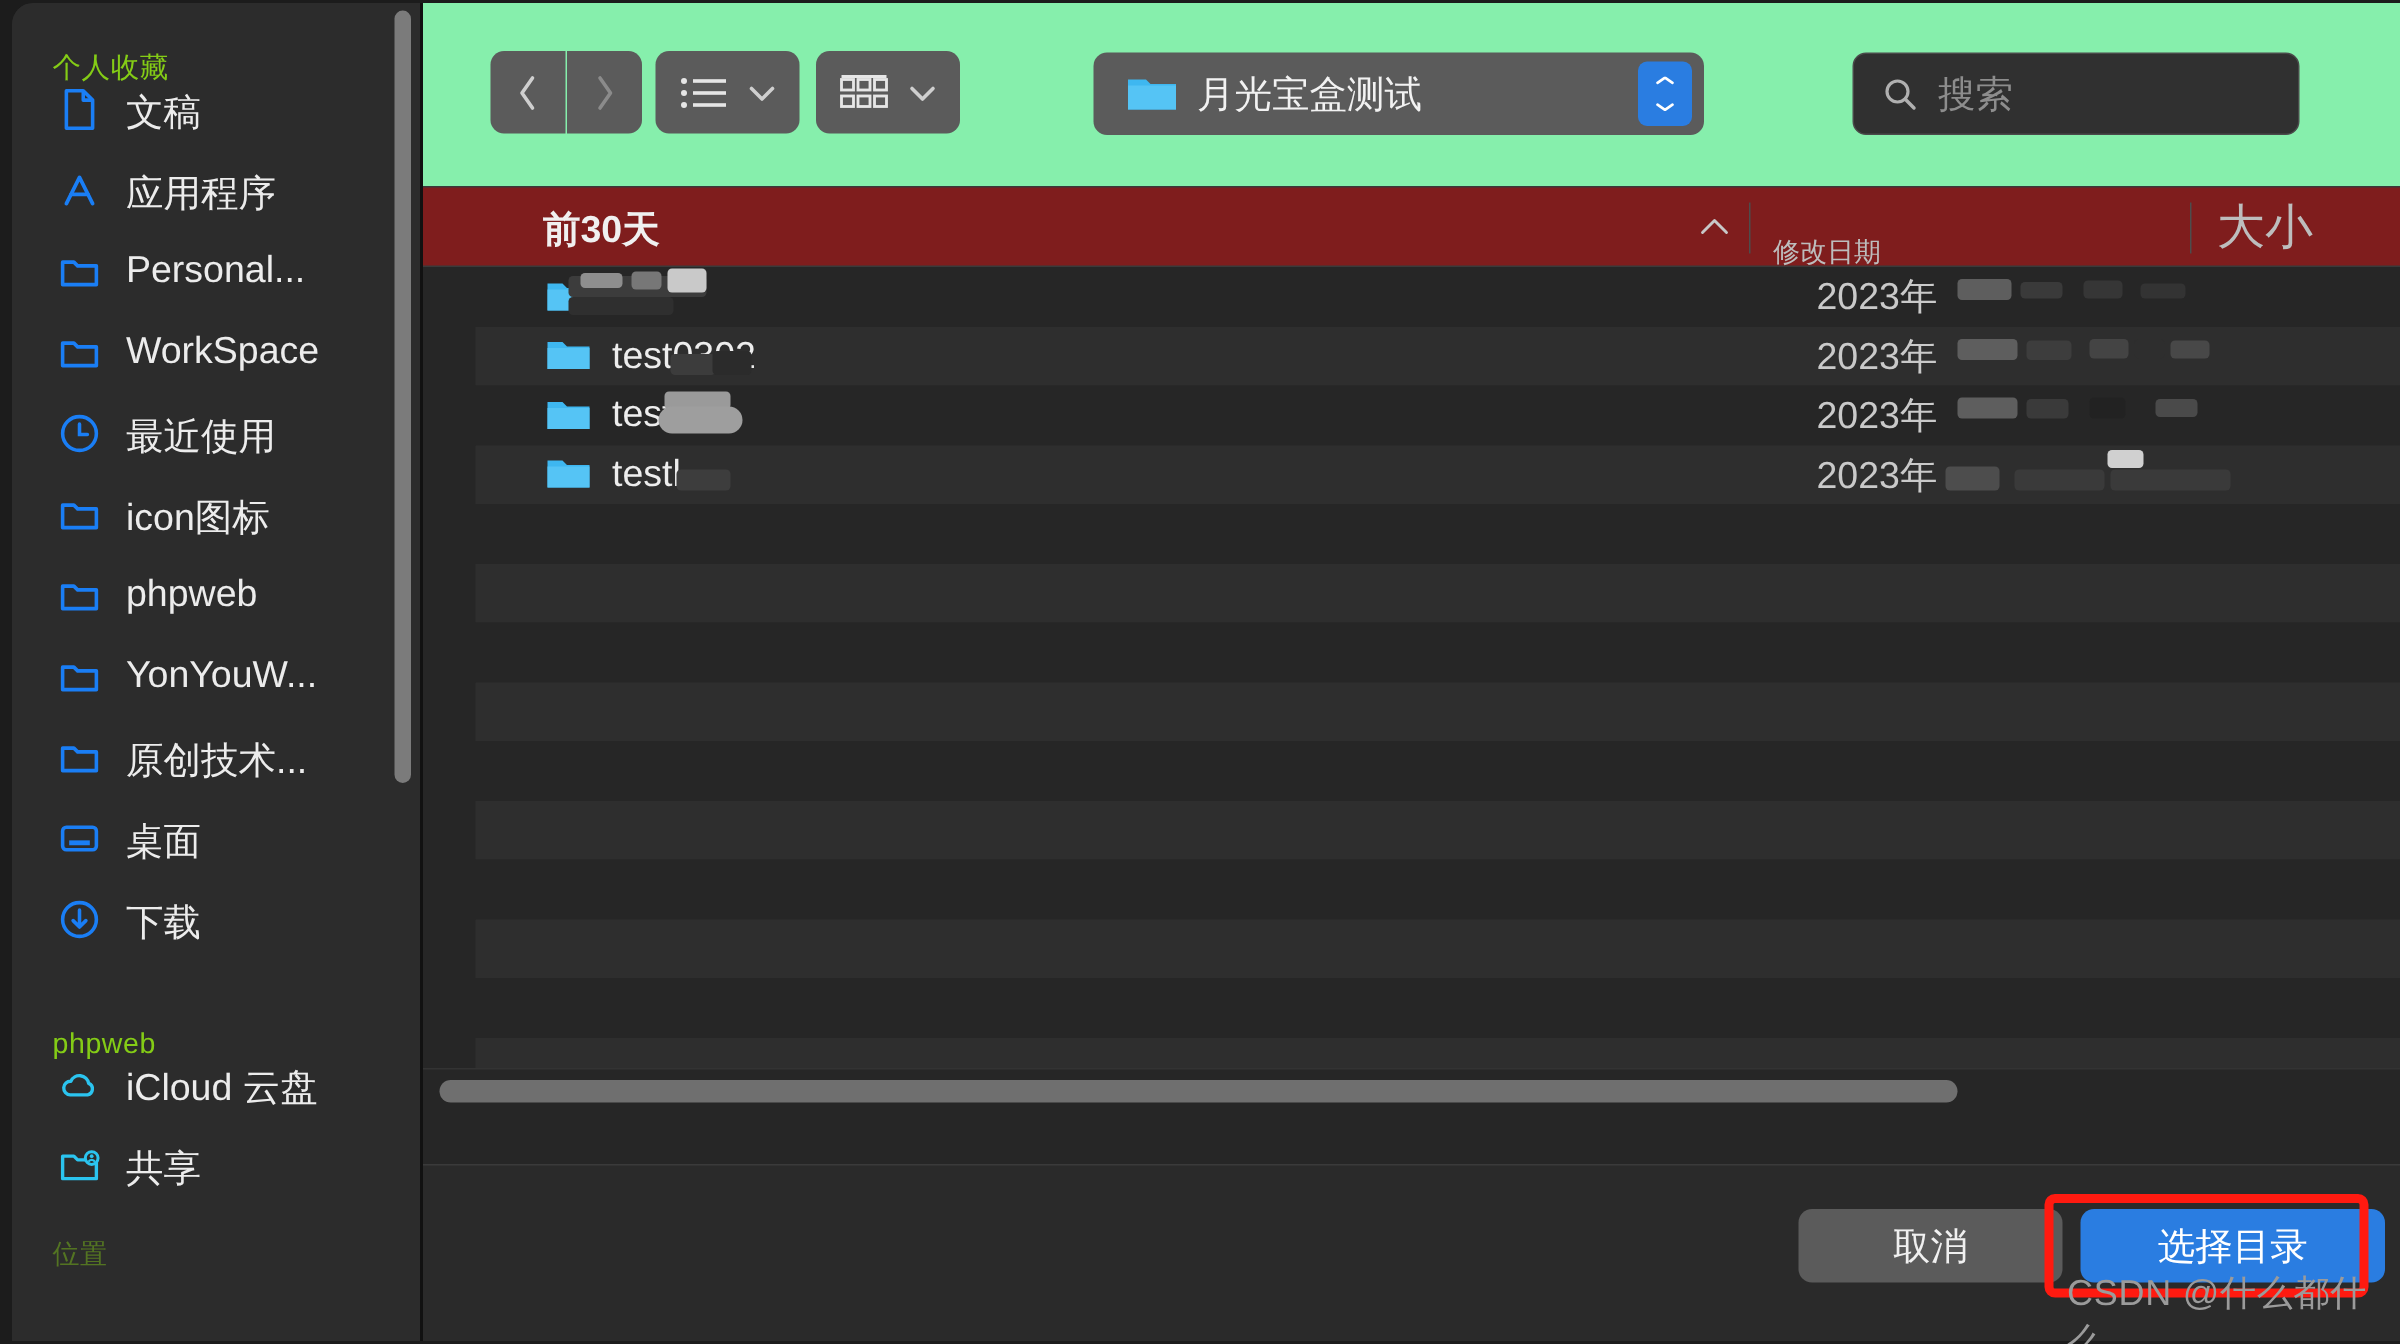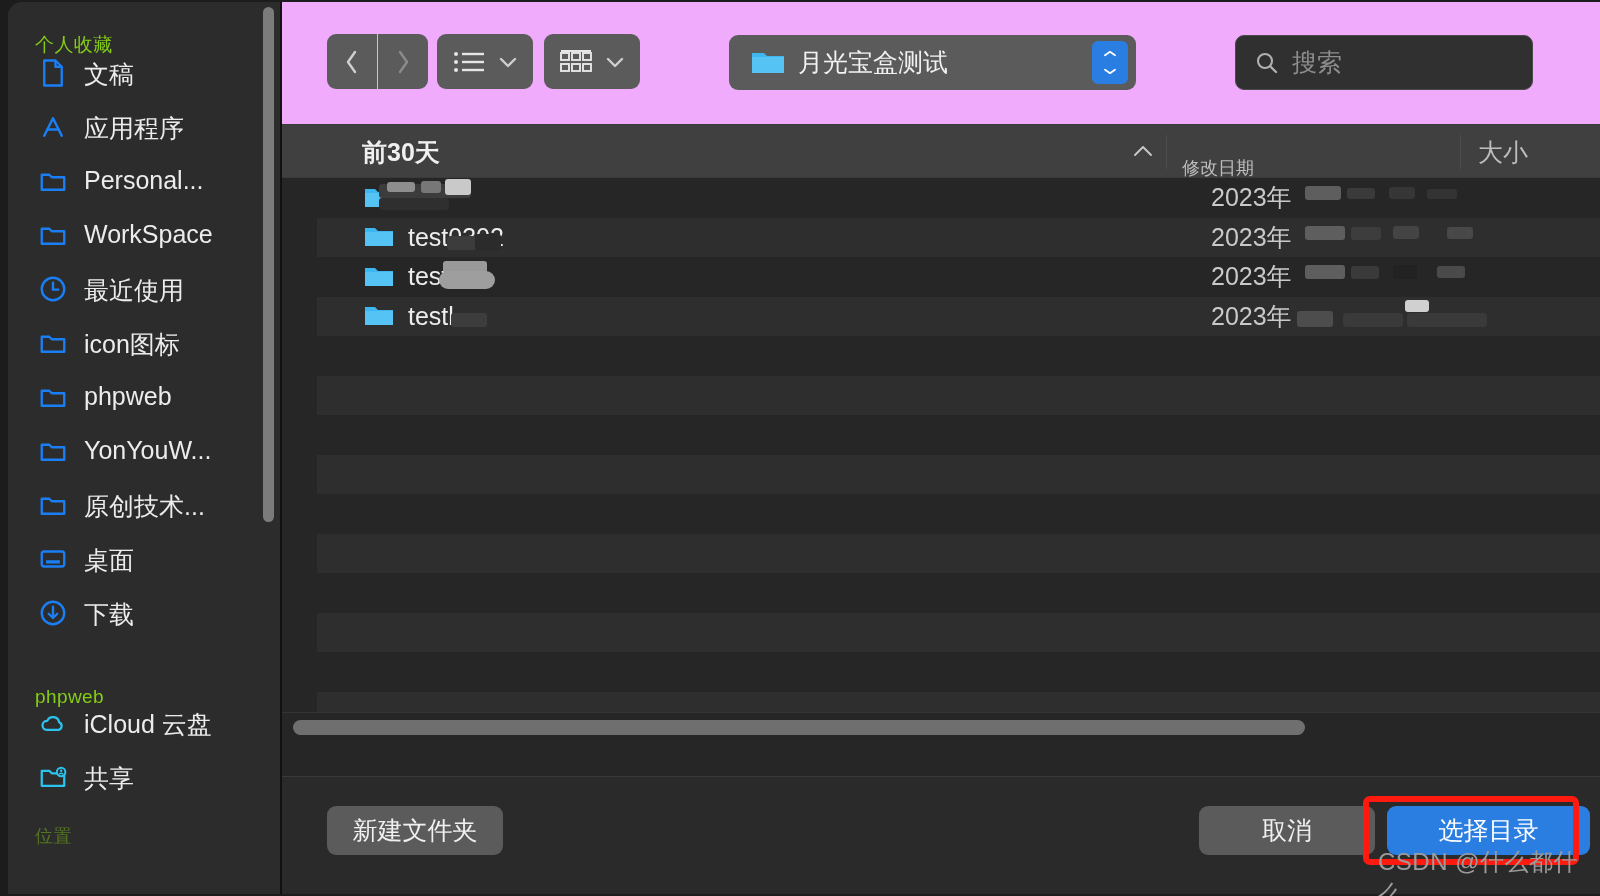--- a/index.html
+++ b/index.html
@@ -49,21 +49,21 @@
     background:#111;
   }
 
   
   .main{
     position:absolute; left:274px; top:0; right:0; bottom:0;
     background:#262626;
   }
 
   
-  .toolbar{ position:relative; height:122px; background:#f0abfc; }
+  .toolbar{ position:relative; height:122px; background:#86efac; }
   .tb-btn{
     position:absolute; background:#5b5b5b; border-radius:9px;
     display:flex; align-items:center; justify-content:center;
     cursor:default;
   }
   .nav-back{ left:45px;  top:32px; width:50px; height:55px;
              border-top-right-radius:0; border-bottom-right-radius:0; }
   .nav-fwd { left:96px;  top:32px; width:50px; height:55px;
              border-top-left-radius:0; border-bottom-left-radius:0; }
   .view-list{ left:155px; top:32px; width:96px; height:55px; }
@@ -88,40 +88,40 @@
 
   .search-box{
     position:absolute; left:953px; top:33px; width:298px; height:55px;
     background:#303030; border:1.5px solid #4a4a4a; border-radius:9px;
     display:flex; align-items:center; padding-left:18px; gap:12px;
   }
   .search-ph{ color:#8d8d8d; font-size:25px; }
 
   
   .col-head{
-    position:relative; height:54px; background:#404040;
+    position:relative; height:54px; background:#7f1d1d;
     border-top:1px solid #3a3a3a; border-bottom:1px solid #3a3a3a;
   }
   .ch-name{
     position:absolute; left:80px; top:0; height:54px;
     display:flex; align-items:center;
     color:#f0f0f0; font-size:25px; font-weight:600;
   }
   .ch-sort{ position:absolute; left:850px; top:18px; }
   .ch-sep1{ position:absolute; left:884px; top:10px; width:1px; height:34px; background:#4d4d4d; }
   .ch-date{
     position:absolute; left:900px; top:16px; height:54px;
     display:flex; align-items:center;
     color:#bdbdbd; font-size:18px;
   }
   .ch-sep2{ position:absolute; left:1178px; top:10px; width:1px; height:34px; background:#4d4d4d; }
   .ch-size{
     position:absolute; left:1196px; top:0; height:54px;
     display:flex; align-items:center;
-    color:#bdbdbd; font-size:25px;
+    color:#bdbdbd; font-size:32px;
   }
 
   
   .filelist{ position:relative; height:562px; overflow:hidden;padding-left:35px; }
   .row{ position:relative; height:39.5px; display:flex; align-items:center; }
   .row.odd{ background:#262626; }
   .row.even{ background:#2e2e2e; }
   .row-name{
     position:absolute; left:47px; display:flex; align-items:center; gap:14px;
   }
@@ -453,21 +453,20 @@
       <div class="row odd"></div>
       <div class="row even"></div>
       <div class="row odd"></div>
 
       <div class="hscroll-track">
         <div class="hscroll-thumb"></div>
       </div>
     </div>
 
     <div class="bottombar">
-      <div class="btn btn-newfolder">新建文件夹</div>
       <div class="btn btn-cancel">取消</div>
       <div class="btn btn-choose">选择目录</div>
     </div>
   </div>
  </div>
 
  <div class="red-box"></div>
  <div class="watermark">CSDN @什么都什么</div>
 </div>
 

